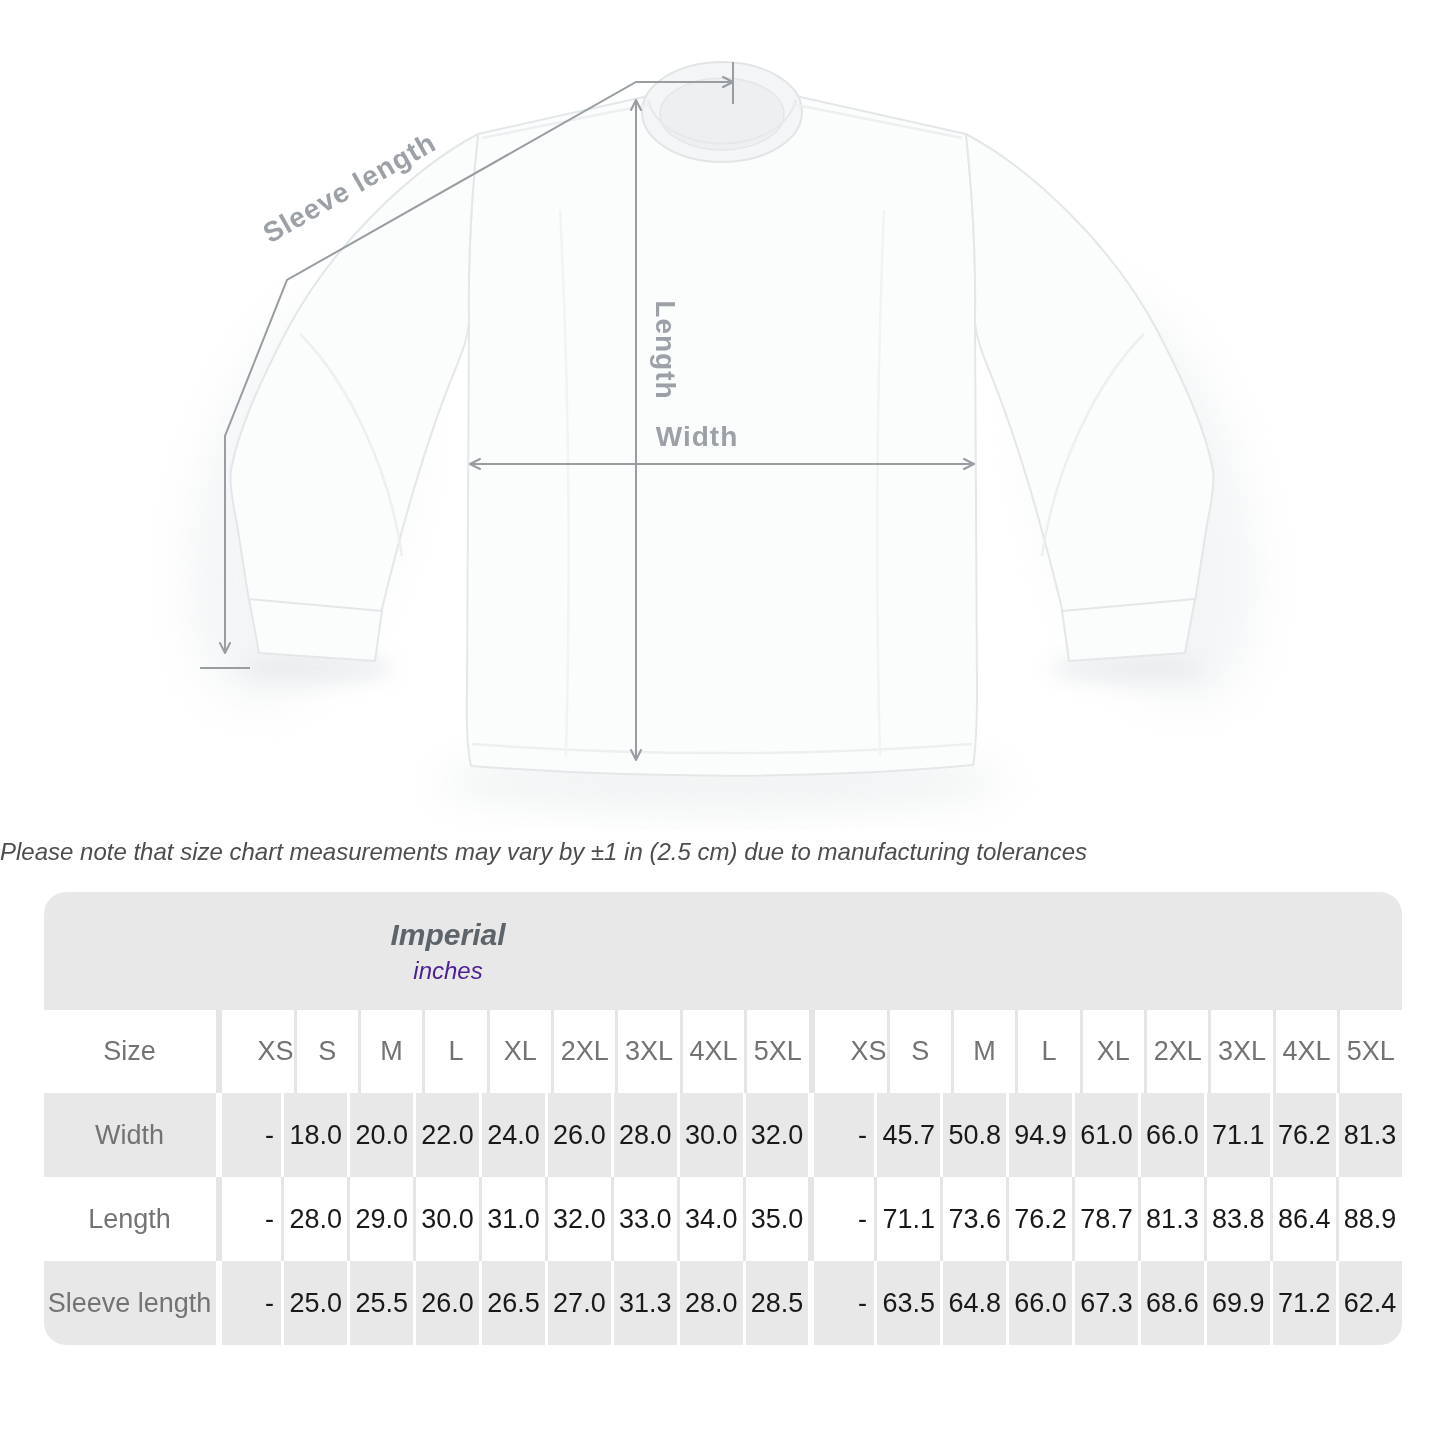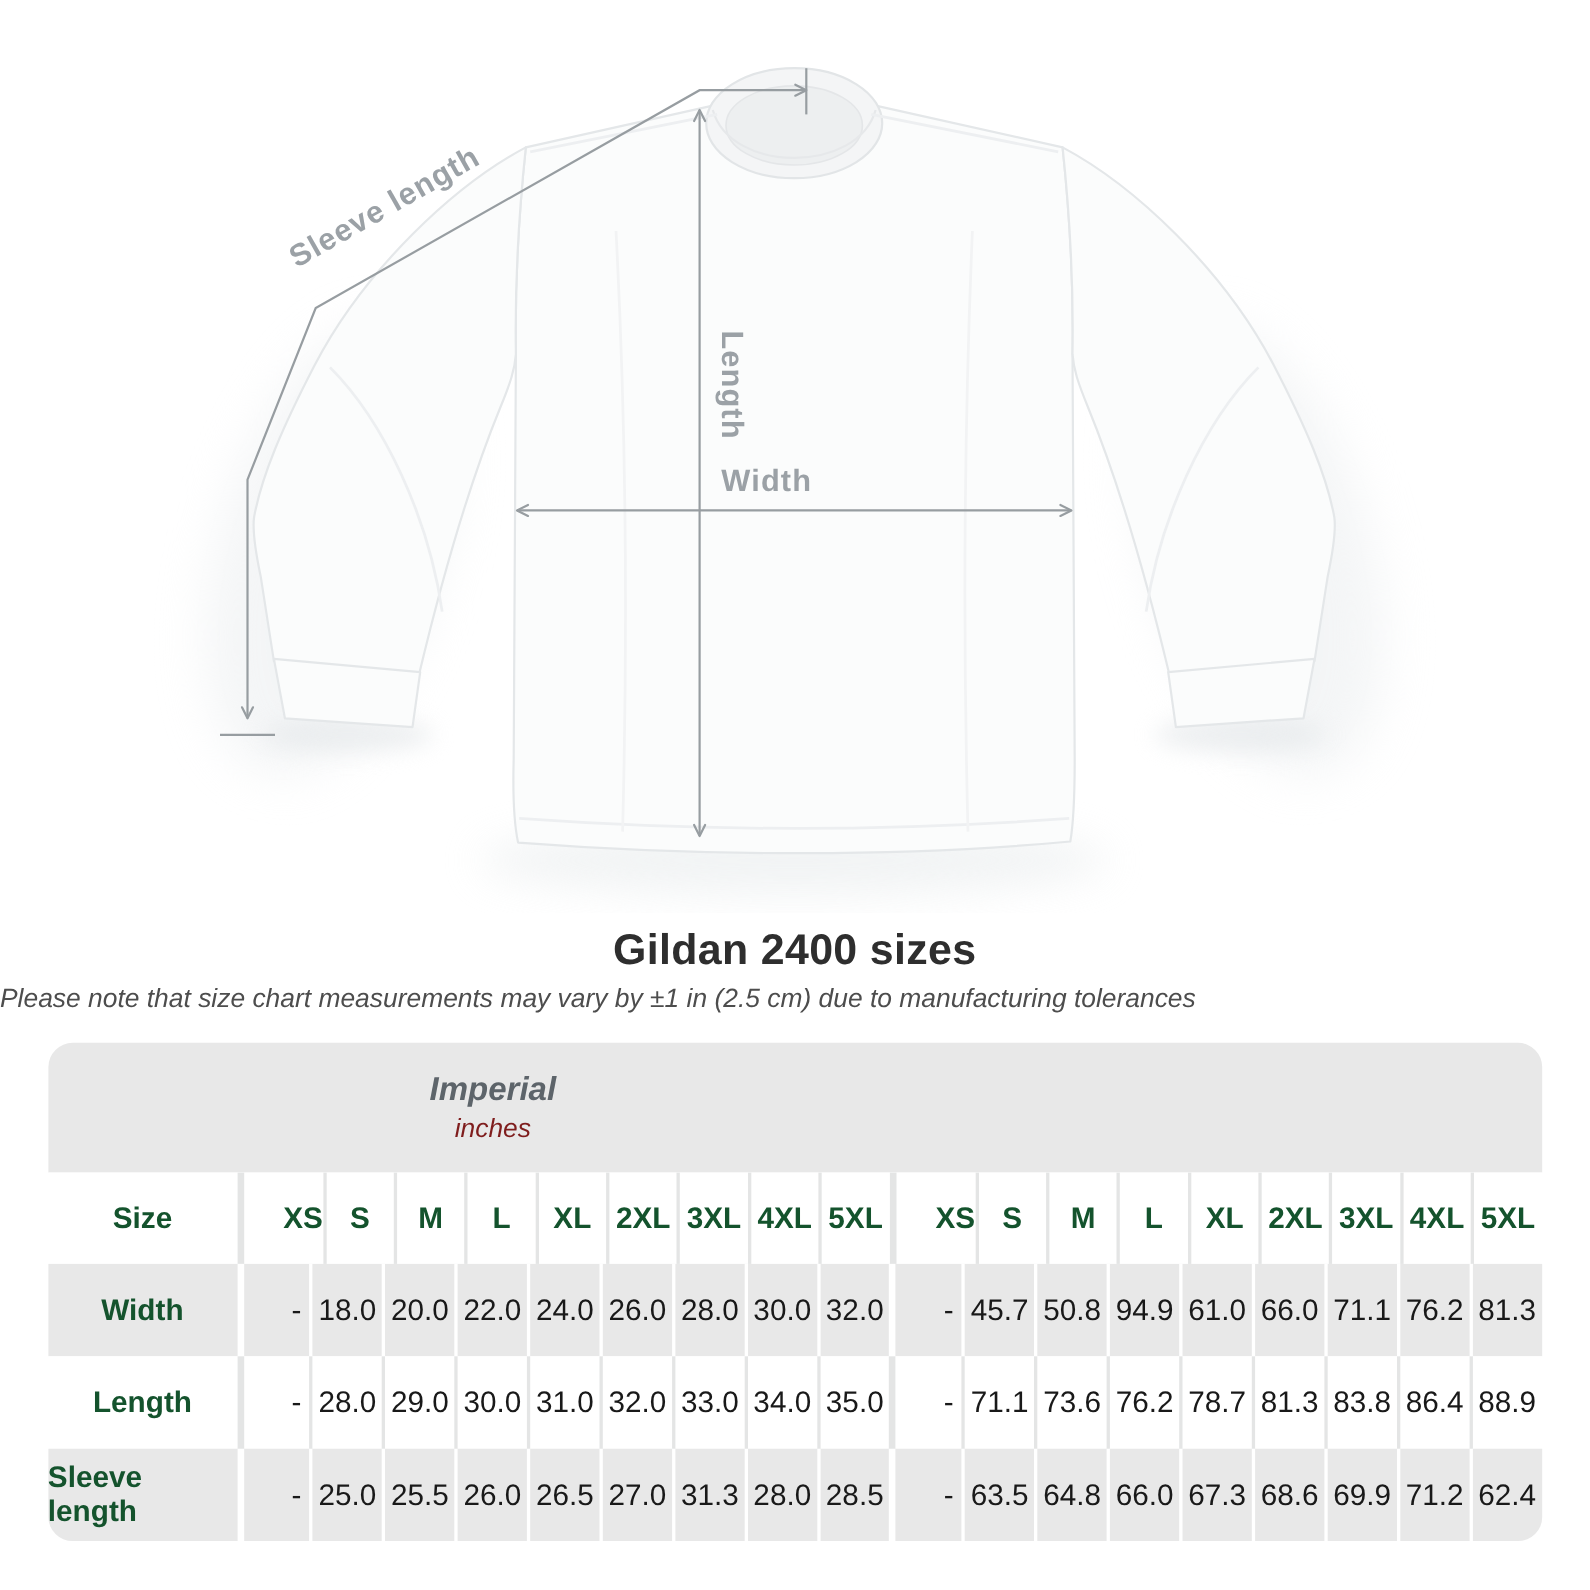--- a/index.html
+++ b/index.html
@@ -7,32 +7,32 @@
   .page{position:relative;width:1445px;height:1445px;background:#ffffff;overflow:hidden;}
   .diagram{display:block;width:1445px;height:830px;}
 
   .title{margin:12px 0 0;text-align:center;font-size:39px;font-weight:700;color:#2e2e2e;letter-spacing:.3px;}
   .subtitle{margin:8px 0 16px;text-align:left;font-size:24px;font-style:italic;color:#4d4d4d;}
 
   .size-table{width:1358px;margin:26px auto 0;}
   .band{display:grid;grid-template-columns:766px 1fr;height:118px;background:#e8e8e8;border-radius:22px 22px 0 0;}
   .group{display:flex;flex-direction:column;align-items:center;justify-content:center;gap:5px;padding-left:43px;}
   .group-name{font-size:30px;font-weight:700;font-style:italic;color:#5d646a;}
-  .group-unit{font-size:24px;font-style:italic;color:#7f1d1d;}
+  .group-unit{font-size:24px;font-style:italic;color:#4c1d95;}
 
   .trow{display:grid;grid-template-columns:172px repeat(18,1fr);height:84px;}
   .trow.hrow{height:83px;background:#ffffff;--sep:#e4e5e5;}
   .trow.gray{background:#e8e8e8;--sep:#ffffff;}
   .trow.white{background:#ffffff;--sep:#e4e5e5;}
   .trow.last{border-radius:0 0 22px 22px;overflow:hidden;}
 
   .cell{display:flex;align-items:center;justify-content:center;font-size:27px;color:#191919;}
   .cell.sep{border-left:3px solid var(--sep);}
   .cell.sepw{border-left:6px solid var(--sep);padding-left:36px;}
-  .cell.head{font-weight:700;color:#14532d;}
+  .cell.head{font-weight:400;color:#737373;}
 </style>
 </head>
 <body>
 
 <div class="page">
 
   <svg class="diagram" viewBox="0 0 1445 830" xmlns="http://www.w3.org/2000/svg">
     <defs>
       <marker id="arrow" markerUnits="userSpaceOnUse" markerWidth="18" markerHeight="18" refX="13" refY="8" orient="auto-start-reverse">
         <path d="M3,3 L13,8 L3,13" fill="none" stroke="#979da1" stroke-width="2" stroke-linecap="round" stroke-linejoin="round"></path>
@@ -86,21 +86,20 @@
 
     <path d="M 636 100 V 760" fill="none" stroke="#979da1" stroke-width="2" marker-start="url(#arrow)" marker-end="url(#arrow)"></path>
 
     <path d="M 470 464 H 974" fill="none" stroke="#979da1" stroke-width="2" marker-start="url(#arrow)" marker-end="url(#arrow)"></path>
 
     <text transform="translate(354 196) rotate(-29.6)" text-anchor="middle" font-size="28" font-weight="700" fill="#9ba1a6" letter-spacing="1">Sleeve length</text>
     <text transform="translate(656 350) rotate(90)" text-anchor="middle" font-size="28" font-weight="700" fill="#9ba1a6" letter-spacing="1">Length</text>
     <text x="697" y="446" text-anchor="middle" font-size="28" font-weight="700" fill="#9ba1a6" letter-spacing="1">Width</text>
   </svg>
 
-  <h1 class="title">Gildan 2400 sizes</h1>
   <p class="subtitle">Please note that size chart measurements may vary by ±1 in (2.5 cm) due to manufacturing tolerances</p>
 
   <div class="size-table">
 
     <div class="band">
       <div class="group">
         <div class="group-name">Imperial</div>
         <div class="group-unit">inches</div>
       </div>
     </div>

